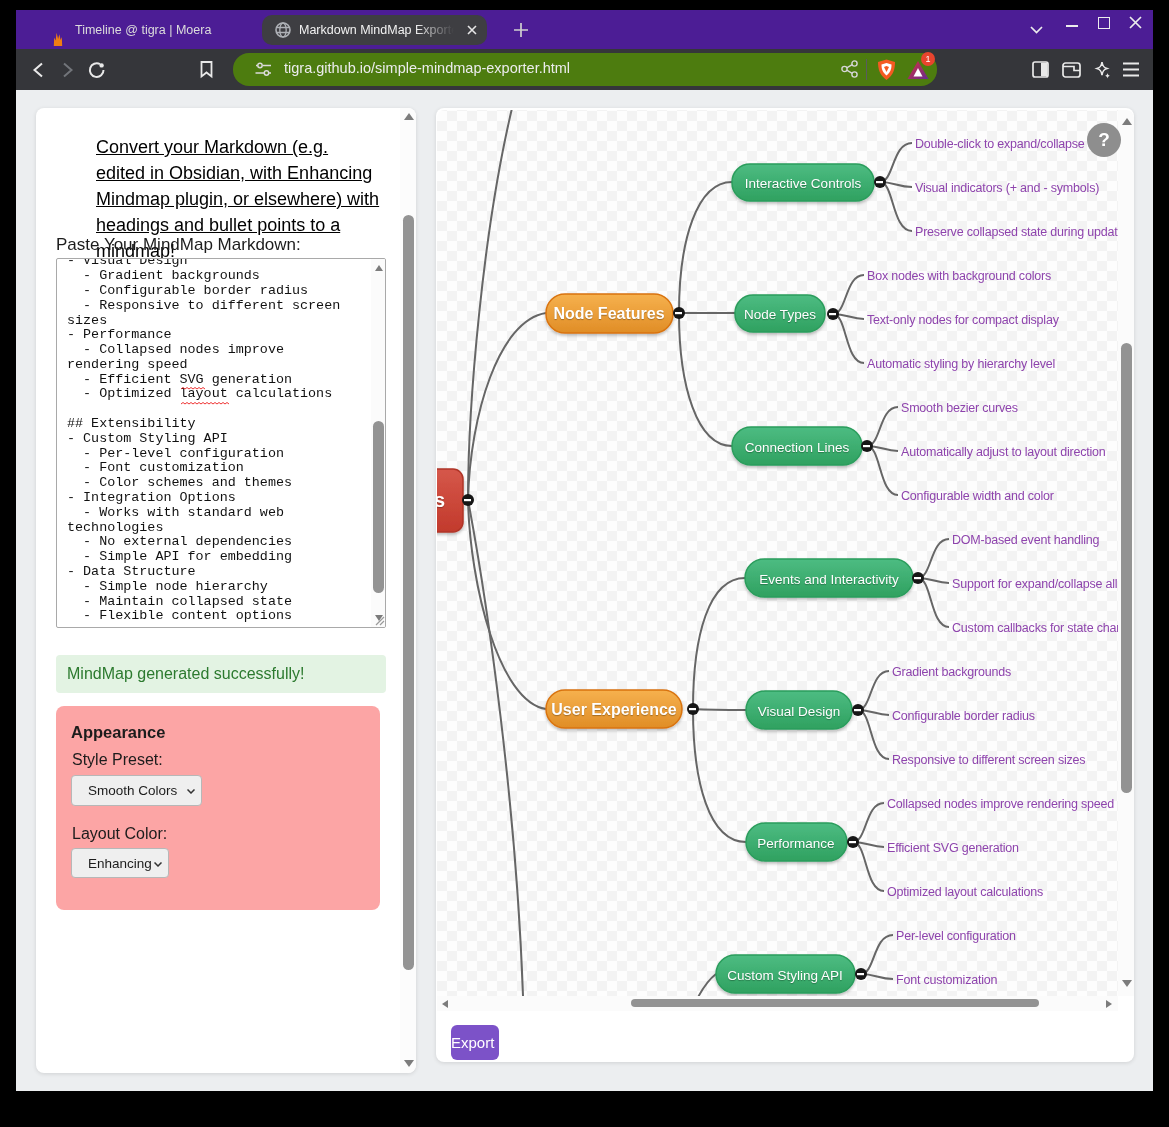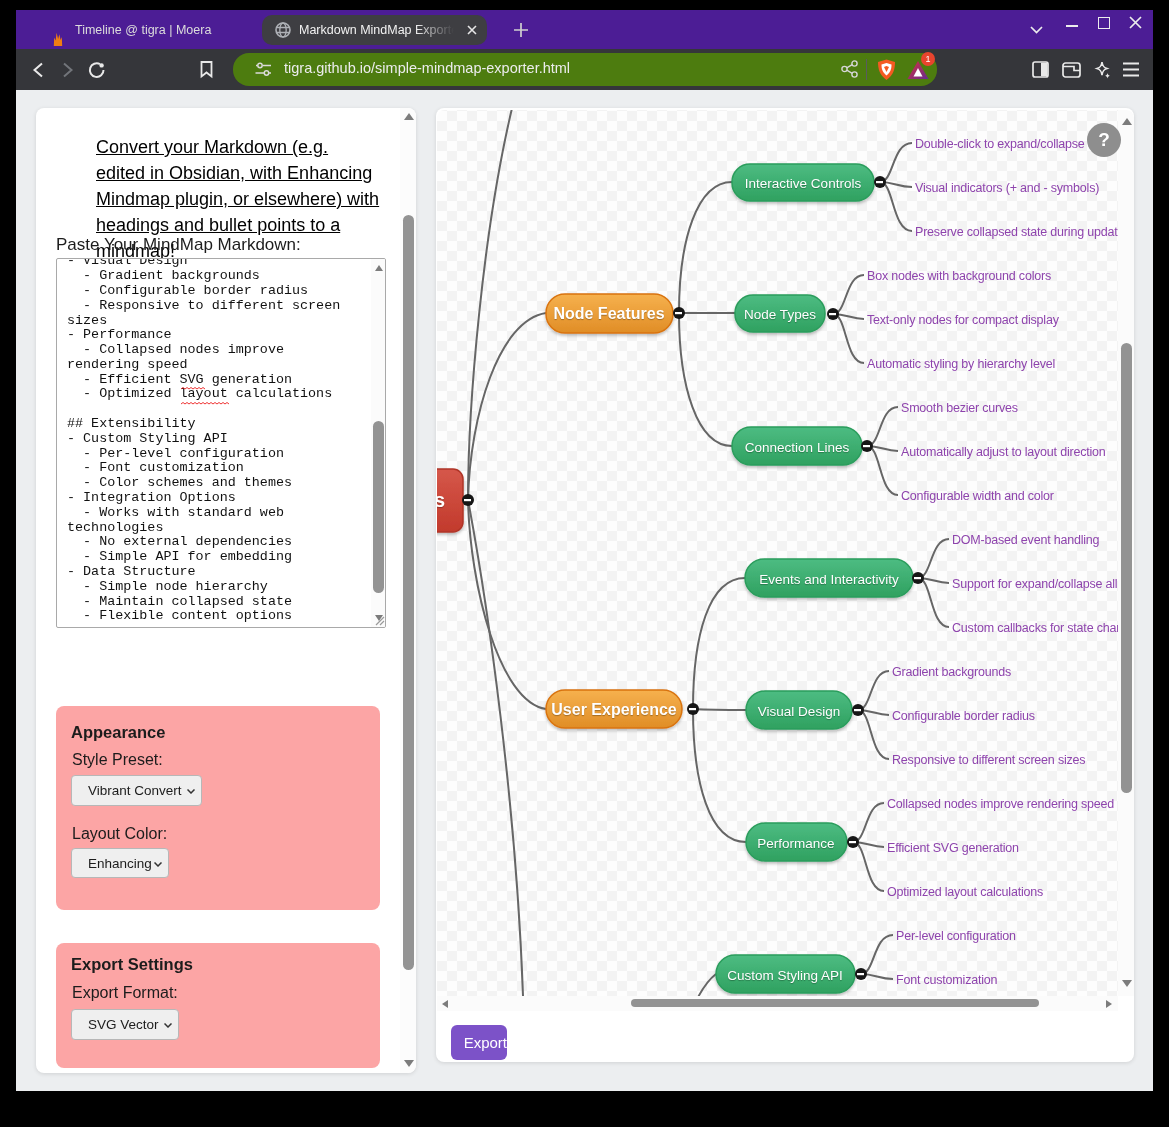--- a/index.html
+++ b/index.html
@@ -21,21 +21,21 @@
 .lbl2{position:absolute;font-size:17px;color:#1c1c1c}
 .h2{position:absolute;font-size:16.5px;font-weight:bold;color:#1c1c1c}
 .gcard{position:absolute;left:20px;width:324px;background:#fca5a5;border-radius:8px}
 .sel{position:absolute;background:#efefef;border:1px solid #b7b7b7;border-radius:4px;font-size:13.5px;color:#1c1c1c}
 .sel span{position:absolute;left:16px;top:7px;white-space:nowrap}
 .chev{position:absolute;right:6px;top:13px;width:8px;height:5px}
 #ta{position:absolute;left:20px;top:150px;width:330px;height:370px;border:1px solid #a9a9a9;border-radius:2px;background:#fff;overflow:hidden}
 #ta pre{position:absolute;left:10px;top:-4.7px;font-family:Liberation Mono, monospace;font-size:13.4px;line-height:14.8px;color:#111}
 #success{position:absolute;left:20px;top:547px;width:330px;height:38px;background:#e3f3e3;border-radius:4px;color:#2c7a2f;font-size:16px;line-height:38px;padding-left:11px}
 #linkp{position:absolute;left:60px;top:26px;width:285px;font-size:18px;line-height:26px;color:#000000;text-decoration:underline}
-#exportbtn{position:absolute;left:15px;top:917px;width:56px;height:35px;background:#7c52c8;border-radius:6px;color:#fff;font-size:15px;text-align:right;line-height:35px}
+#exportbtn{position:absolute;left:15px;top:917px;width:48px;height:35px;background:#7c52c8;border-radius:6px;color:#fff;font-size:15px;text-align:left;line-height:35px}
 svg text{font-family:"Liberation Sans",sans-serif}
 </style></head><body>
 <div id="win">
  <div id="tabbar">
   <svg style="position:absolute;left:37px;top:22px" width="10" height="14" viewBox="0 0 10 14">
         <path d="M0.8 14 L1.2 5.5 L2.6 8.5 L3.6 0.8 L5.1 7 L6.4 2.2 L7.6 8 L8.8 5 L9.2 14 Z" fill="#f07d12"></path>
       </svg>
   <div class="tabtxt" style="left:59px">Timeline @ tigra | Moera</div>
   <div id="activetab">
    <svg style="position:absolute;left:13px;top:7px" width="16" height="16" viewBox="0 0 16 16">
@@ -162,42 +162,33 @@
     <svg style="position:absolute;left:318px;top:357px" width="10" height="10" viewBox="0 0 10 10">
             <path d="M9 1 L1 9 M9 5 L5 9" stroke="#9a9a9a" stroke-width="1.2"></path>
           </svg>
     <svg style="position:absolute;left:124px;top:127px" width="25" height="4" viewBox="0 0 25 4">
             <path d="M0 3 Q2 0 4 3 Q6 0 8 3 Q10 0 12 3 Q14 0 16 3 Q18 0 20 3 Q22 0 24 3" stroke="#e33" stroke-width="1" fill="none"></path>
           </svg>
     <svg style="position:absolute;left:124px;top:142px" width="49" height="4" viewBox="0 0 49 4">
             <path d="M0 3 Q2 0 4 3 Q6 0 8 3 Q10 0 12 3 Q14 0 16 3 Q18 0 20 3 Q22 0 24 3 Q26 0 28 3 Q30 0 32 3 Q34 0 36 3 Q38 0 40 3 Q42 0 44 3 Q46 0 48 3" stroke="#e33" stroke-width="1" fill="none"></path>
           </svg>
    </div>
+   <div id="success">MindMap generated successfully!</div>
    <div class="gcard" style="top:598px;height:204px">
     <div class="h2" style="left:15px;top:17px;position:absolute">Appearance</div>
     <div class="lbl" style="left:16px;top:45px;position:absolute">Style Preset:</div>
     <div class="sel" style="left:15px;top:69px;width:131px;height:31px">
-            <span>Vibrant Convert</span>
+            <span>Smooth Colors</span>
             <svg class="chev" viewBox="0 0 8 5">
               <path d="M0.5 0.5 L4 4 L7.5 0.5" stroke="#333" stroke-width="1.5" fill="none"></path>
             </svg>
           </div>
     <div class="lbl" style="left:16px;top:119px;position:absolute">Layout Color:</div>
     <div class="sel" style="left:15px;top:142px;width:98px;height:30px">
             <span>Enhancing</span>
-            <svg class="chev" viewBox="0 0 8 5">
-              <path d="M0.5 0.5 L4 4 L7.5 0.5" stroke="#333" stroke-width="1.5" fill="none"></path>
-            </svg>
-          </div>
-   </div>
-   <div class="gcard" style="top:835px;height:125px">
-    <div class="h2" style="left:15px;top:12px;position:absolute">Export Settings</div>
-    <div class="lbl" style="left:16px;top:41px;position:absolute">Export Format:</div>
-    <div class="sel" style="left:15px;top:66px;width:108px;height:31px">
-            <span>SVG Vector</span>
             <svg class="chev" viewBox="0 0 8 5">
               <path d="M0.5 0.5 L4 4 L7.5 0.5" stroke="#333" stroke-width="1.5" fill="none"></path>
             </svg>
           </div>
    </div>
    <div class="sbtrack" style="left:364px;top:0;width:16px;height:965px;border-radius:0 8px 8px 0;background:#fcfcfc"></div>
    <div class="arr" style="left:367.5px;top:5px;border-left:5px solid transparent;border-right:5px solid transparent;border-bottom:7px solid #7c7c7c"></div>
    <div class="arr" style="left:367.5px;top:952px;border-left:5px solid transparent;border-right:5px solid transparent;border-top:7px solid #7c7c7c"></div>
    <div class="sbthumb" style="left:367px;top:107px;width:11px;height:755px"></div>
   </div>

